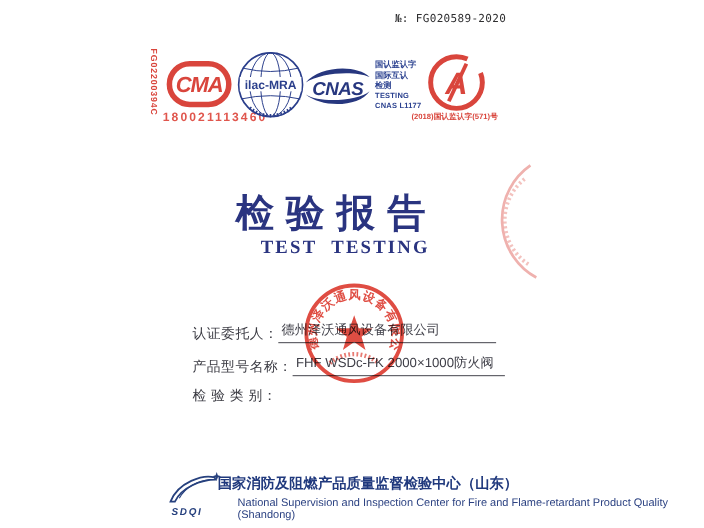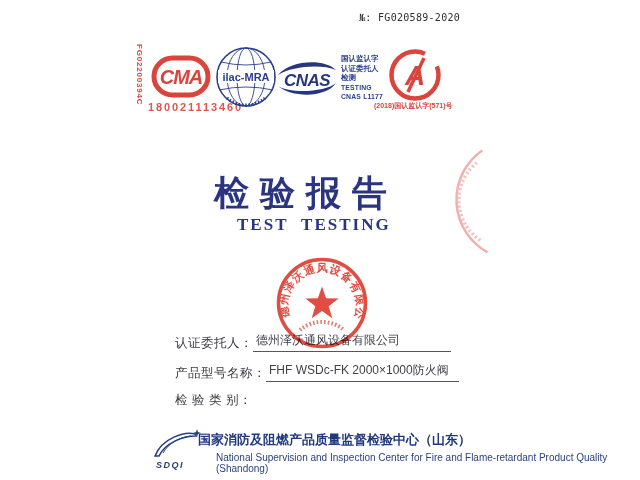--- a/index.html
+++ b/index.html
@@ -15,21 +15,21 @@
   .cnas-caption{left:341px;top:54px;color:#2c4290;line-height:9.5px;}
   .cnas-caption .zh{font-size:7.5px;font-weight:bold;}
   .cnas-caption .en{font-size:6.8px;font-weight:bold;letter-spacing:.2px;}
   .cal-caption{left:374px;top:101px;font-size:7px;font-weight:bold;color:#d9453c;}
 
   
   .title-zh{left:214px;top:170px;font-size:35px;font-weight:bold;color:#2a3480;letter-spacing:11px;}
   .title-en{left:237px;top:215px;font-family:"Liberation Serif",serif;font-size:17px;font-weight:bold;color:#2a3480;letter-spacing:2px;word-spacing:7px;}
 
   
-  .field{position:absolute;left:175px;display:flex;align-items:flex-end;margin-top:40px;}
+  .field{position:absolute;left:175px;display:flex;align-items:flex-end;}
   .field .lbl{font-size:12.5px;color:#3a3a42;letter-spacing:.5px;white-space:pre;}
   .field .val{display:inline-block;border-bottom:1.5px solid #55555c;font-size:12px;color:#3f3f48;padding:0 2px 2px 3px;white-space:nowrap;overflow:hidden;}
   .f1{top:292px;} .f1 .val{width:193px;}
   .f2{top:322px;} .f2 .val{width:188px;}
   .f3{top:352px;} .f3 .val{width:185px;}
 
   
   .stamp{left:268px;top:246px;mix-blend-mode:multiply;opacity:.9;}
   .stamp-edge{left:449px;top:149px;opacity:.55;transform:rotate(-3deg);}
 
@@ -65,21 +65,21 @@
 </svg>
 
 <svg class="abs" style="left:276px;top:57px" width="62" height="42" viewBox="0 0 62 42">
   <path d="M2,18 C14,3 48,1 60,13 C46,7 16,9 2,18 Z" fill="#27377f"></path>
   <path d="M2,29 C16,41 50,41 60,26 C50,35 14,37 2,29 Z" fill="#27377f"></path>
   <text x="31" y="29" text-anchor="middle" font-size="17" font-weight="bold" font-style="italic" fill="#27377f" letter-spacing="-0.5">CNAS</text>
 </svg>
 
 <div class="abs cnas-caption">
   <div class="zh">国认监认字</div>
-  <div class="zh">认证委托人</div>
+  <div class="zh">国际互认</div>
   <div class="zh">检测</div>
   <div class="en">TESTING</div>
   <div class="en">CNAS L1177</div>
 </div>
 
 <svg class="abs" style="left:387px;top:47px" width="56" height="56" viewBox="0 0 56 56">
   <circle cx="28" cy="28" r="23.5" fill="none" stroke="#d9453c" stroke-width="4.5" pathLength="100" stroke-dasharray="88 12" stroke-dashoffset="6"></circle>
   <text x="28" y="38" text-anchor="middle" font-size="28" font-weight="bold" font-style="italic" fill="#d9453c">A</text>
   <line x1="37" y1="11" x2="21" y2="45" stroke="#d9453c" stroke-width="3.5"></line>
 </svg>

